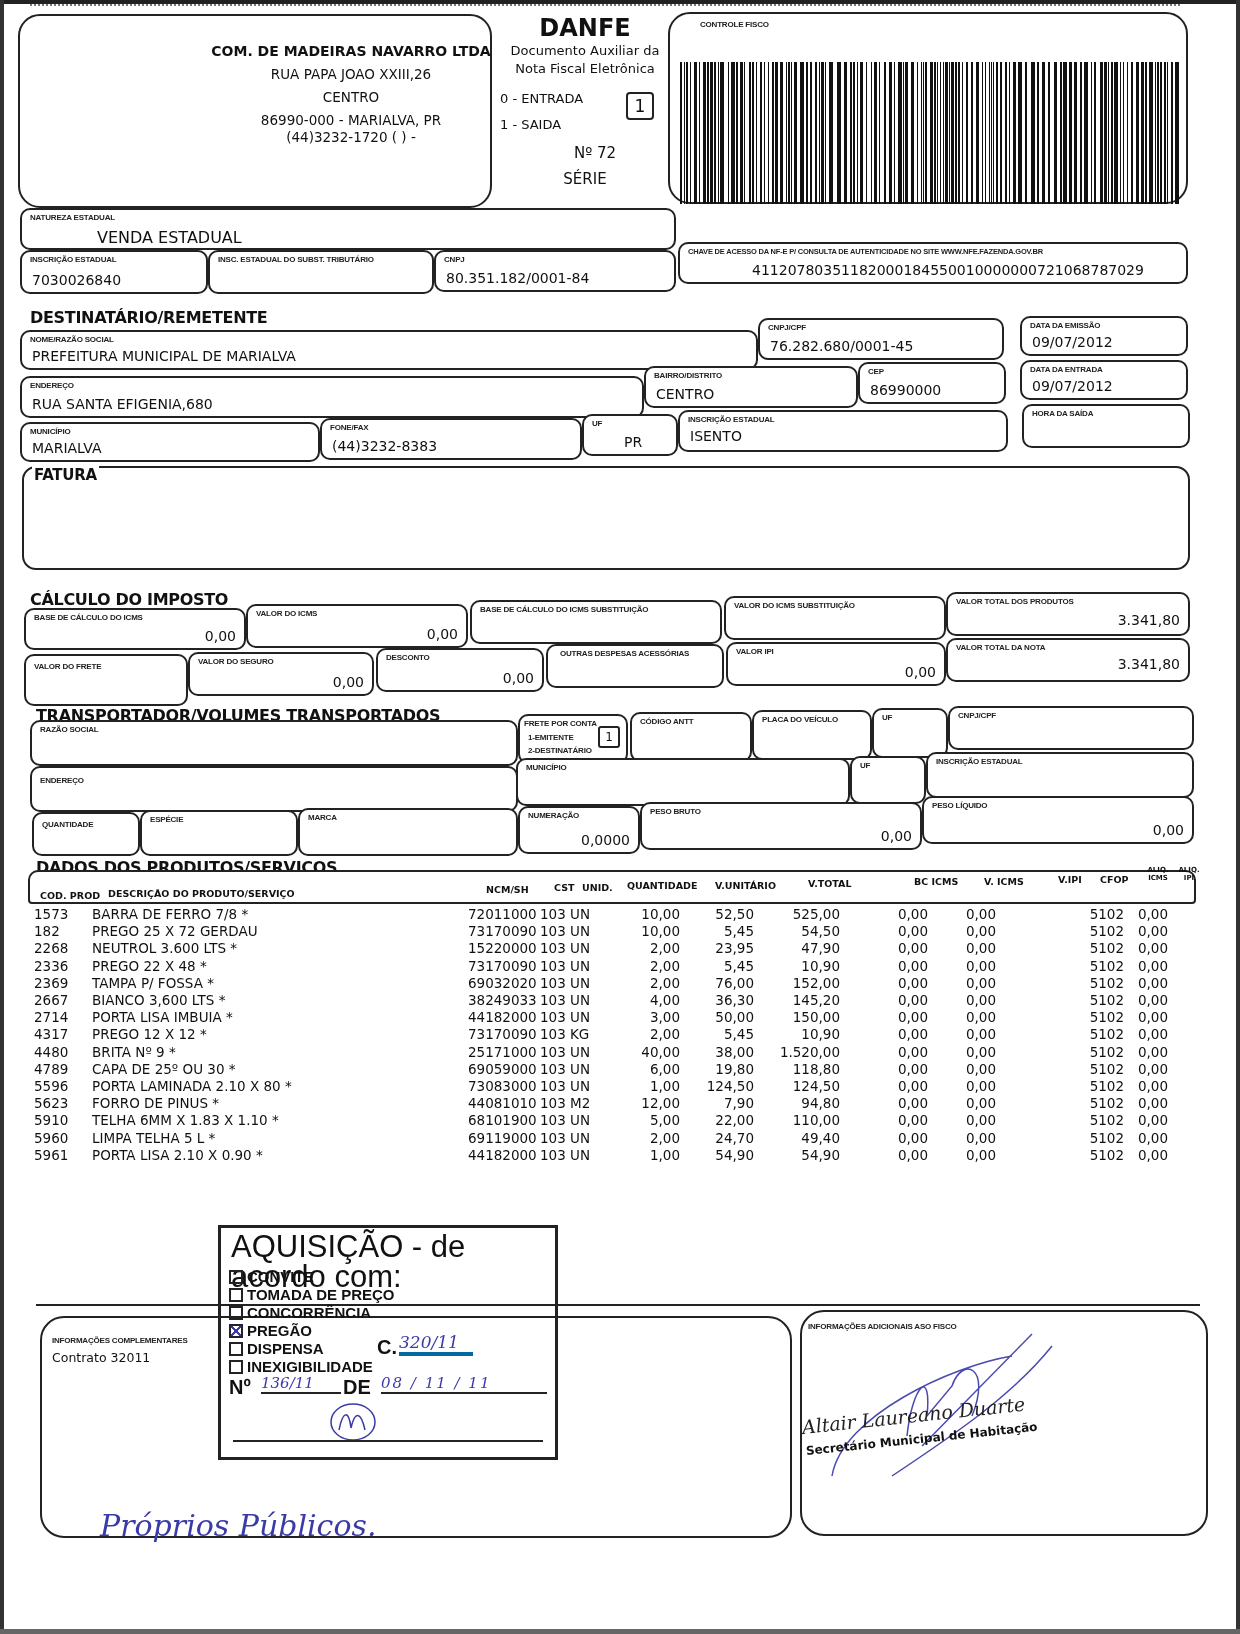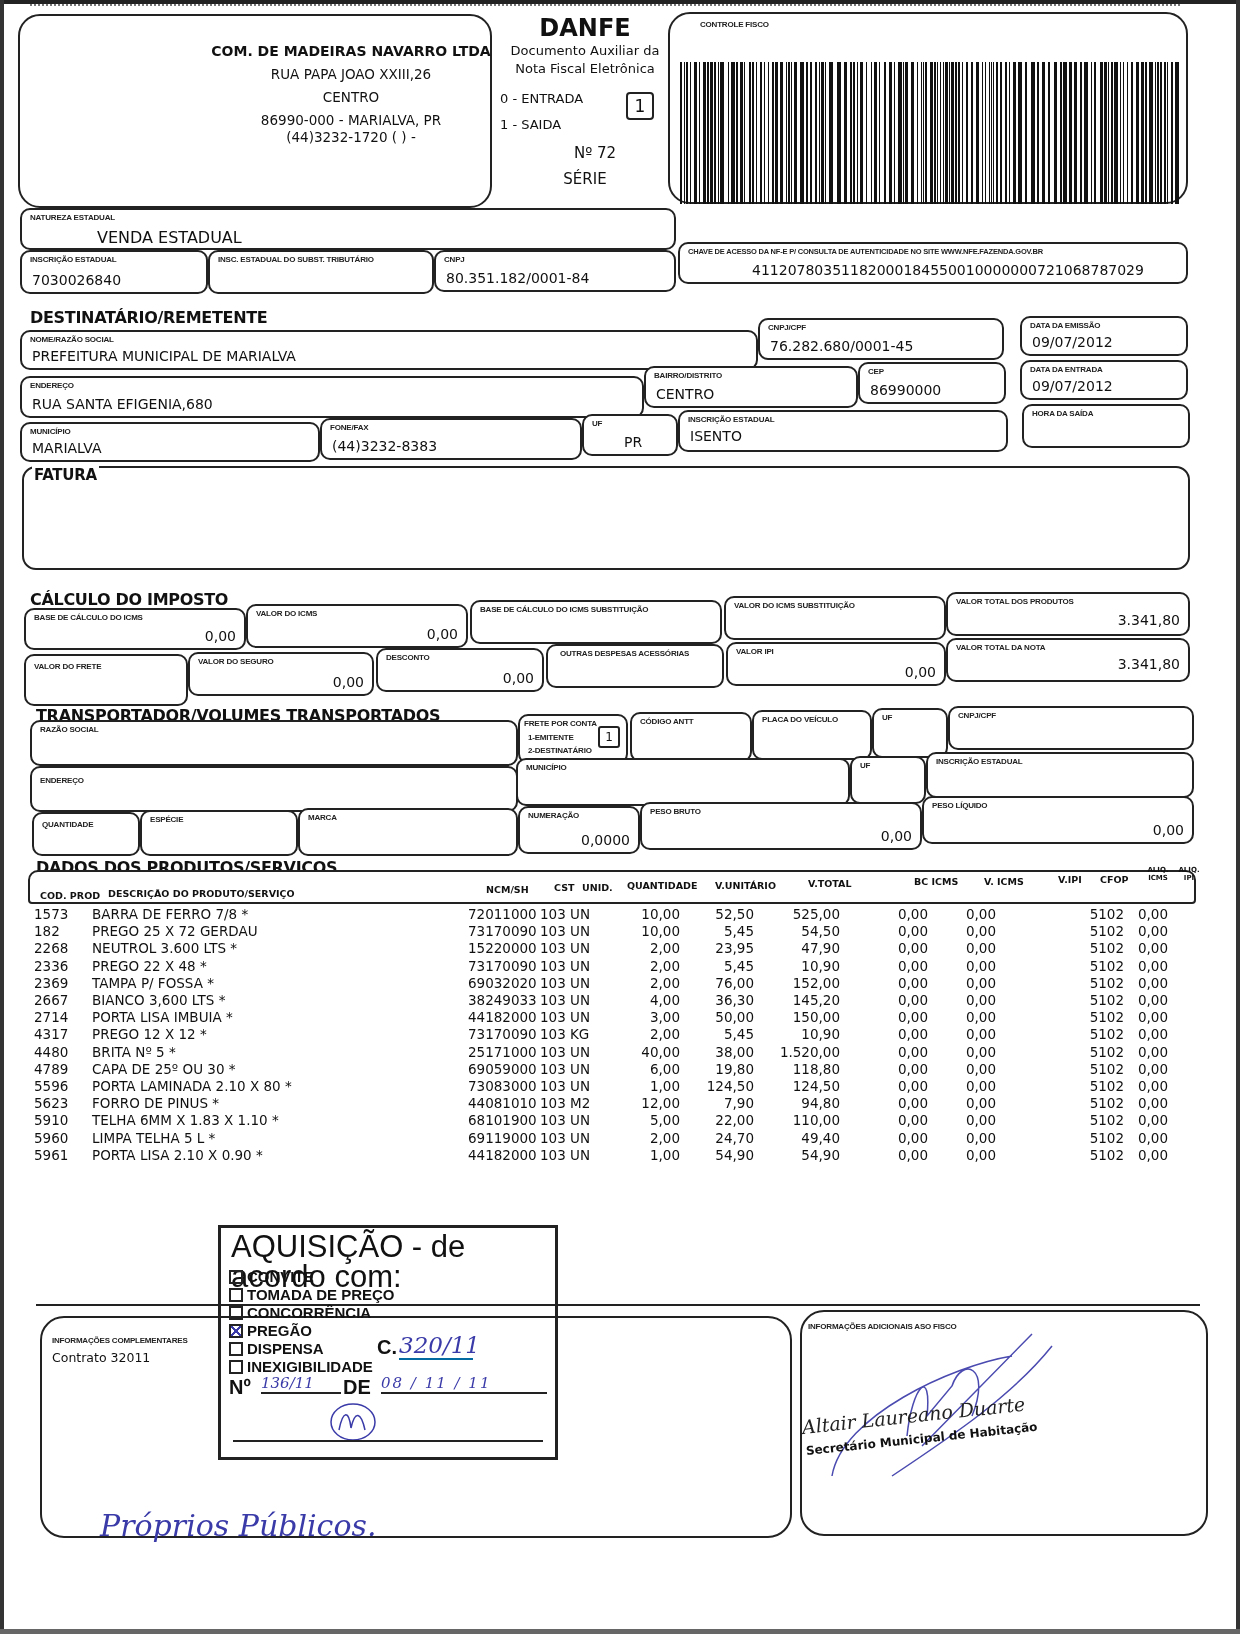--- a/index.html
+++ b/index.html
@@ -501,21 +501,21 @@
           <td style="width: 74px; text-align: right;">5,45</td>
           <td style="width: 86px; text-align: right;">10,90</td>
           <td style="width: 88px; text-align: right;">0,00</td>
           <td style="width: 68px; text-align: right;">0,00</td>
           <td style="width: 52px; text-align: right;"></td>
           <td style="width: 76px; text-align: right;">5102</td>
           <td style="width: 44px; text-align: right;">0,00</td>
         </tr>
         <tr>
           <td style="width: 56px; text-align: left;">4480</td>
-          <td style="width: 376px; text-align: left; padding-left: 2px;">BRITA Nº 5 *</td>
+          <td style="width: 376px; text-align: left; padding-left: 2px;">BRITA Nº 9 *</td>
           <td style="width: 72px; text-align: left;">25171000</td>
           <td style="width: 30px; text-align: left;">103</td>
           <td style="width: 34px; text-align: left;">UN</td>
           <td style="width: 76px; text-align: right;">40,00</td>
           <td style="width: 74px; text-align: right;">38,00</td>
           <td style="width: 86px; text-align: right;">1.520,00</td>
           <td style="width: 88px; text-align: right;">0,00</td>
           <td style="width: 68px; text-align: right;">0,00</td>
           <td style="width: 52px; text-align: right;"></td>
           <td style="width: 76px; text-align: right;">5102</td>
@@ -635,21 +635,21 @@
     <div class="stamp-title">AQUISIÇÃO - de acordo com:</div>
     <div id="stamp-opts">
         <div class="stamp-opt" style="top: 40px;"><span class="chk"></span><span>CONVITE</span></div>
         <div class="stamp-opt" style="top: 58px;"><span class="chk"></span><span>TOMADA DE PREÇO</span></div>
         <div class="stamp-opt" style="top: 76px;"><span class="chk"></span><span>CONCORRÊNCIA</span></div>
         <div class="stamp-opt" style="top: 94px;"><span class="chk" style="background: linear-gradient(45deg, transparent 40%, rgb(58, 58, 168) 45%, rgb(58, 58, 168) 55%, transparent 60%), linear-gradient(-45deg, transparent 40%, rgb(58, 58, 168) 45%, rgb(58, 58, 168) 55%, transparent 60%);"></span><span>PREGÃO</span></div>
         <div class="stamp-opt" style="top: 112px;"><span class="chk"></span><span>DISPENSA</span></div>
         <div class="stamp-opt" style="top: 130px;"><span class="chk"></span><span>INEXIGIBILIDADE</span></div>
       </div>
     <span style="position:absolute;left:156px;top:108px;font-size:20px;font-weight:bold;">C.</span>
-    <span class="ink" style="position:absolute;left:178px;top:104px;font-size:23px;border-bottom:2px solid #0369a1;width:74px;">320/11</span>
+    <span class="ink" style="position:absolute;left:178px;top:104px;font-size:17px;border-bottom:4px solid #0369a1;width:74px;">320/11</span>
     <span style="position:absolute;left:8px;top:148px;font-size:20px;font-weight:bold;">Nº</span>
     <span class="ink" style="position:absolute;left:40px;top:146px;font-size:15px;border-bottom:2px solid #222;width:80px;">136/11</span>
     <span style="position:absolute;left:122px;top:148px;font-size:20px;font-weight:bold;">DE</span>
     <span class="ink" style="position:absolute;left:160px;top:146px;font-size:15px;border-bottom:2px solid #222;width:166px;letter-spacing:2px;">08 / 11 / 11</span>
     <svg width="60" height="46" style="position:absolute;left:104px;top:172px;">
       <ellipse cx="28" cy="22" rx="22" ry="18" stroke="#3a3aa8" stroke-width="1.5" fill="none"></ellipse>
       <path d="M14 30 C 18 10, 24 10, 26 28 C 30 10, 36 12, 40 30" stroke="#3a3aa8" stroke-width="1.5" fill="none"></path>
     </svg>
     <div style="position:absolute;left:12px;top:212px;width:310px;border-top:2px solid #222;"></div>
   </div>

